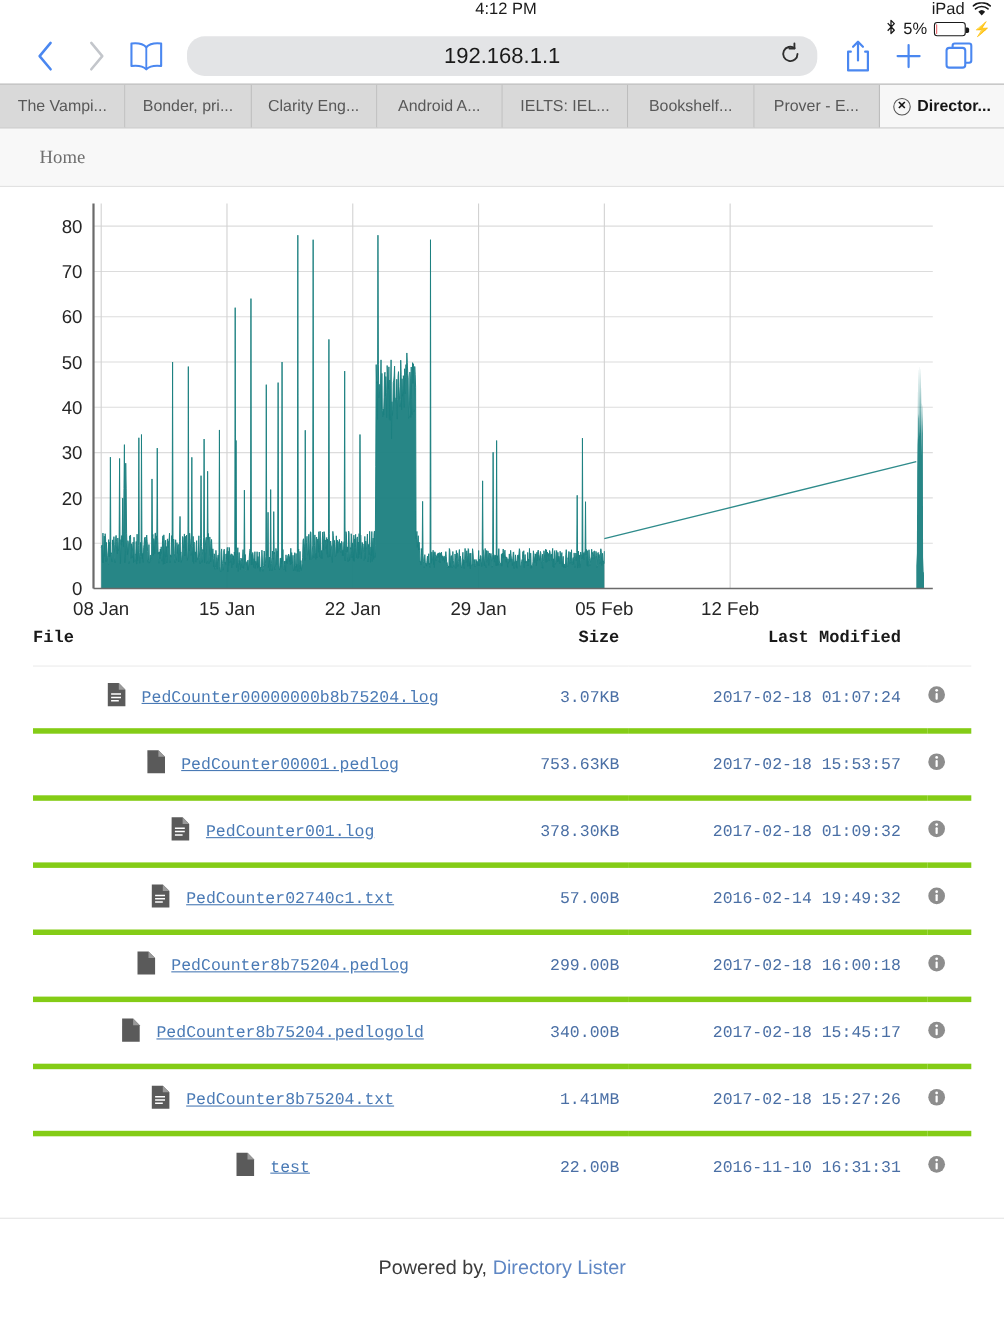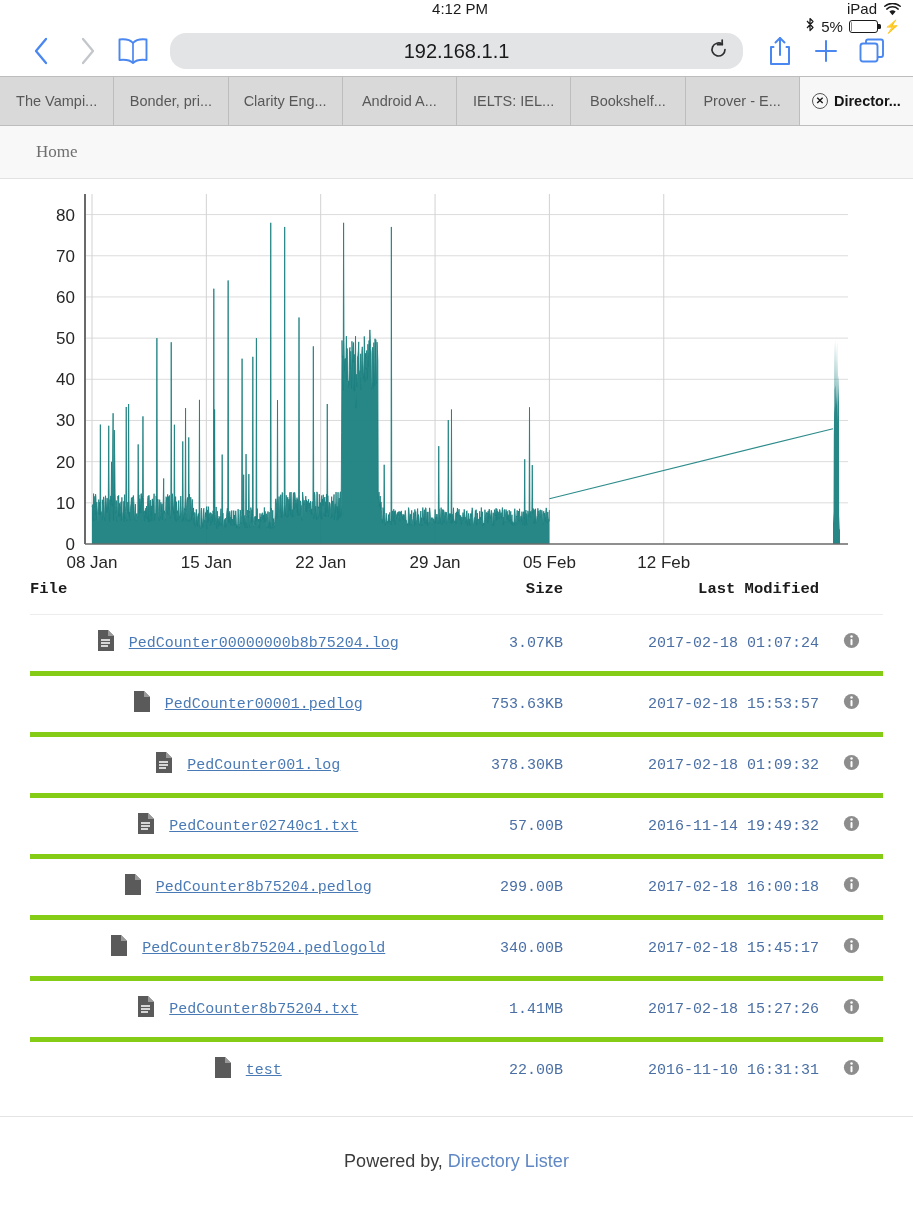--- a/index.html
+++ b/index.html
@@ -70,21 +70,21 @@
     font-size: 20px;
   }
   .reload {
     position:absolute; right: 14px; top: 50%; transform: translateY(-50%);
     color: #2f2f2f; font-size: 20px; line-height:1;
   }
   .tool-right { display:flex; align-items:center; }
 
   
   .tabbar {
-    height: 50px;
+    height: 41px;
     display:flex;
     background: #d9d9d9;
     border-top: 1px solid #bdbdbd;
     border-bottom: 1px solid #bdbdbd;
     overflow: hidden;
   }
   .tab {
     flex: 1 1 0;
     min-width: 0;
     display:flex; align-items:center; justify-content:center;
@@ -405,21 +405,21 @@
               <div class="fname-cell">
                 <span class="doc-icon"><svg width="18" height="23" viewBox="0 0 18 23">
                     <path d="M1 1 H11 L17 7 V22 H1 Z" fill="#5a5a5a"></path>
                     <path d="M11 1 V7 H17" fill="#9a9a9a"></path>
                     <path d="M4 11 H13 M4 14 H13 M4 17 H11" stroke="#ffffff" stroke-width="1.4"></path>
                   </svg></span>
                 <a class="file-link" href="#">PedCounter02740c1.txt</a>
               </div>
             </td>
             <td class="c-size">57.00B</td>
-            <td class="c-mod">2016-11-14 19:49:32</td>
+            <td class="c-mod">2016-02-14 19:49:32</td>
             <td class="c-info"><span class="info-icon"><svg width="17" height="17" viewBox="0 0 17 17">
                   <circle cx="8.5" cy="8.5" r="7.6" fill="#8d8d8d"></circle>
                   <circle cx="8.5" cy="4.6" r="1.25" fill="#ffffff"></circle>
                   <rect x="7.5" y="7" width="2" height="6.2" rx="0.9" fill="#ffffff"></rect>
                 </svg></span></td>
           </tr>
           <tr>
             <td>
               <div class="fname-cell">
                 <span class="doc-icon"><svg width="18" height="23" viewBox="0 0 18 23">

